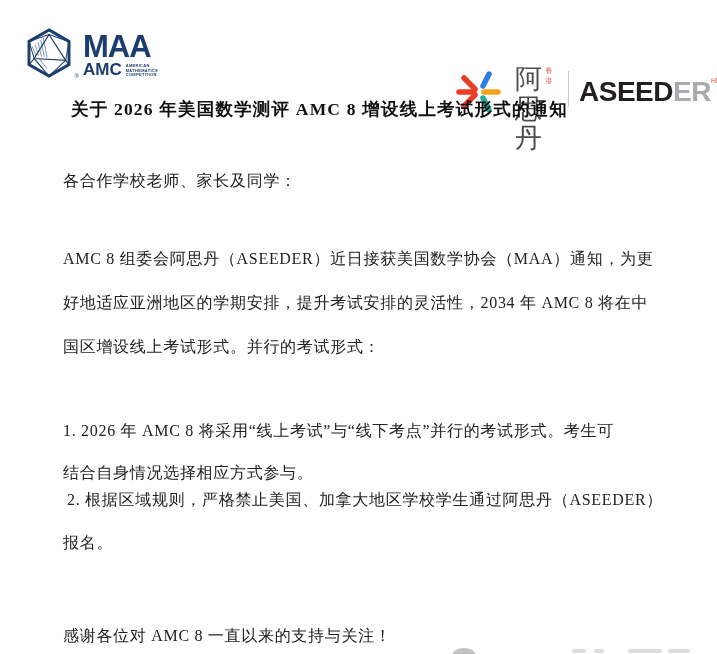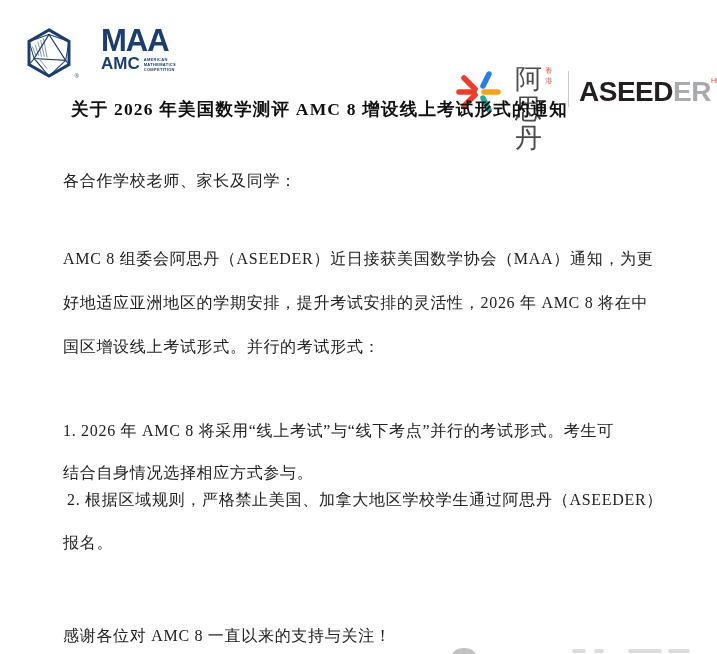--- a/index.html
+++ b/index.html
@@ -2,21 +2,21 @@
 <html><head>
 <meta charset="utf-8">
 <style>
   html,body{margin:0;padding:0;background:#fff;}
   .page{
     position:relative;width:717px;height:654px;background:#ffffff;
     font-family:"Liberation Serif","DejaVu Serif",serif;overflow:hidden;
   }
 
   
-  .maa-logo{position:absolute;left:24px;top:28px;display:flex;align-items:flex-start;gap:27px;}
+  .maa-logo{position:absolute;left:24px;top:28px;display:flex;align-items:flex-end;gap:9px;}
   .maa-icon-wrap{position:relative;width:50px;height:50px;}
   .maa-reg{position:absolute;right:-5px;bottom:-1px;font-size:6px;color:#1c3e6e;
     font-family:"Liberation Sans","DejaVu Sans",sans-serif;}
   .maa-text{display:flex;flex-direction:column;line-height:1;
     font-family:"Liberation Sans","DejaVu Sans",sans-serif;color:#1c3e6e;}
   .maa-word{font-size:31px;font-weight:800;letter-spacing:-1px;line-height:0.85;}
   .maa-subrow{display:flex;align-items:flex-start;margin-top:1px;}
   .amc-word{font-size:17px;font-weight:800;letter-spacing:0;}
   .maa-tagline{display:flex;flex-direction:column;margin-left:4px;margin-top:3px;
     font-size:4px;font-weight:700;letter-spacing:.3px;line-height:1.15;color:#1c3e6e;}
@@ -130,21 +130,21 @@
     <div class="en-block">
       <span class="en-name"><span class="en-main">ASEED</span><span class="en-tail">ER</span></span>
       <span class="en-region">HK</span>
     </div>
   </div>
 
   <h1 class="doc-title">关于 2026 年美国数学测评 AMC 8 增设线上考试形式的通知</h1>
 
   <div class="line ln0">各合作学校老师、家长及同学：</div>
   <div class="line ln1">AMC 8 组委会阿思丹（ASEEDER）近日接获美国数学协会（MAA）通知，为更</div>
-  <div class="line ln2">好地适应亚洲地区的学期安排，提升考试安排的灵活性，2026 年 AMC 8 将在中</div>
+  <div class="line ln2">好地适应亚洲地区的学期安排，提升考试安排的灵活性，2034 年 AMC 8 将在中</div>
   <div class="line ln3">国区增设线上考试形式。并行的考试形式：</div>
   <div class="line ln4">1. 2026 年 AMC 8 将采用“线上考试”与“线下考点”并行的考试形式。考生可</div>
   <div class="line ln5">结合自身情况选择相应方式参与。</div>
   <div class="line ln6">2. 根据区域规则，严格禁止美国、加拿大地区学校学生通过阿思丹（ASEEDER）</div>
   <div class="line ln7">报名。</div>
   <div class="line ln8">感谢各位对 AMC 8 一直以来的支持与关注！</div>
 
   <div class="watermark">
     <div class="wm-circle"></div>
     <div class="wm-dash wm-d1"></div>

